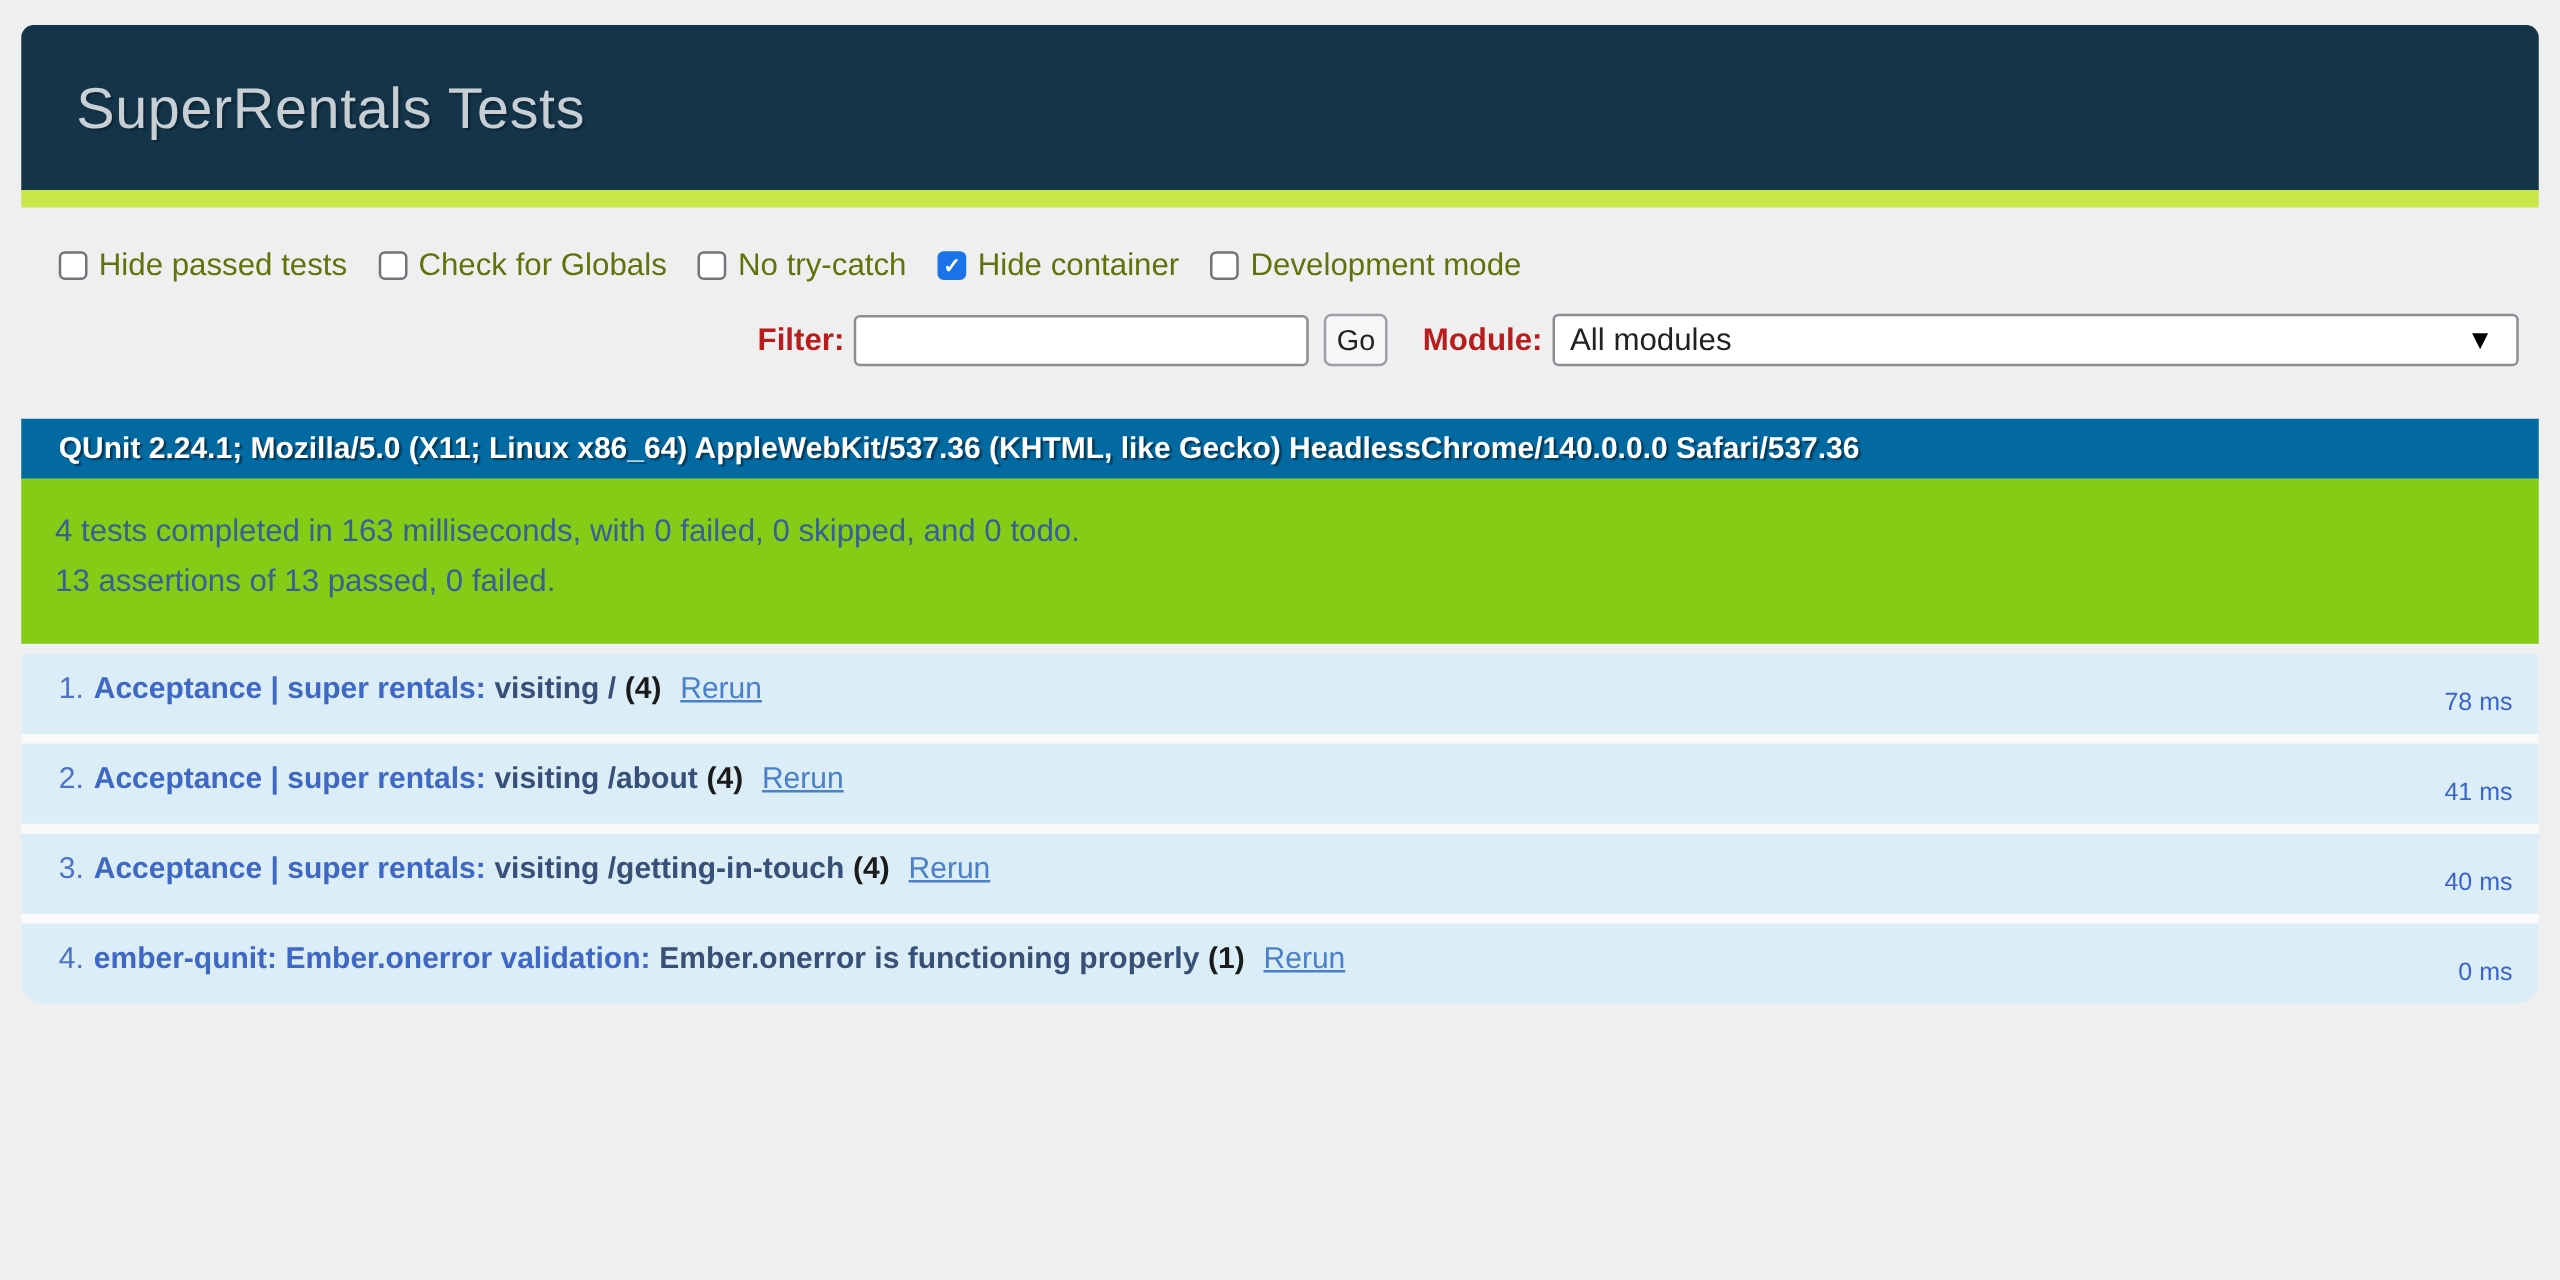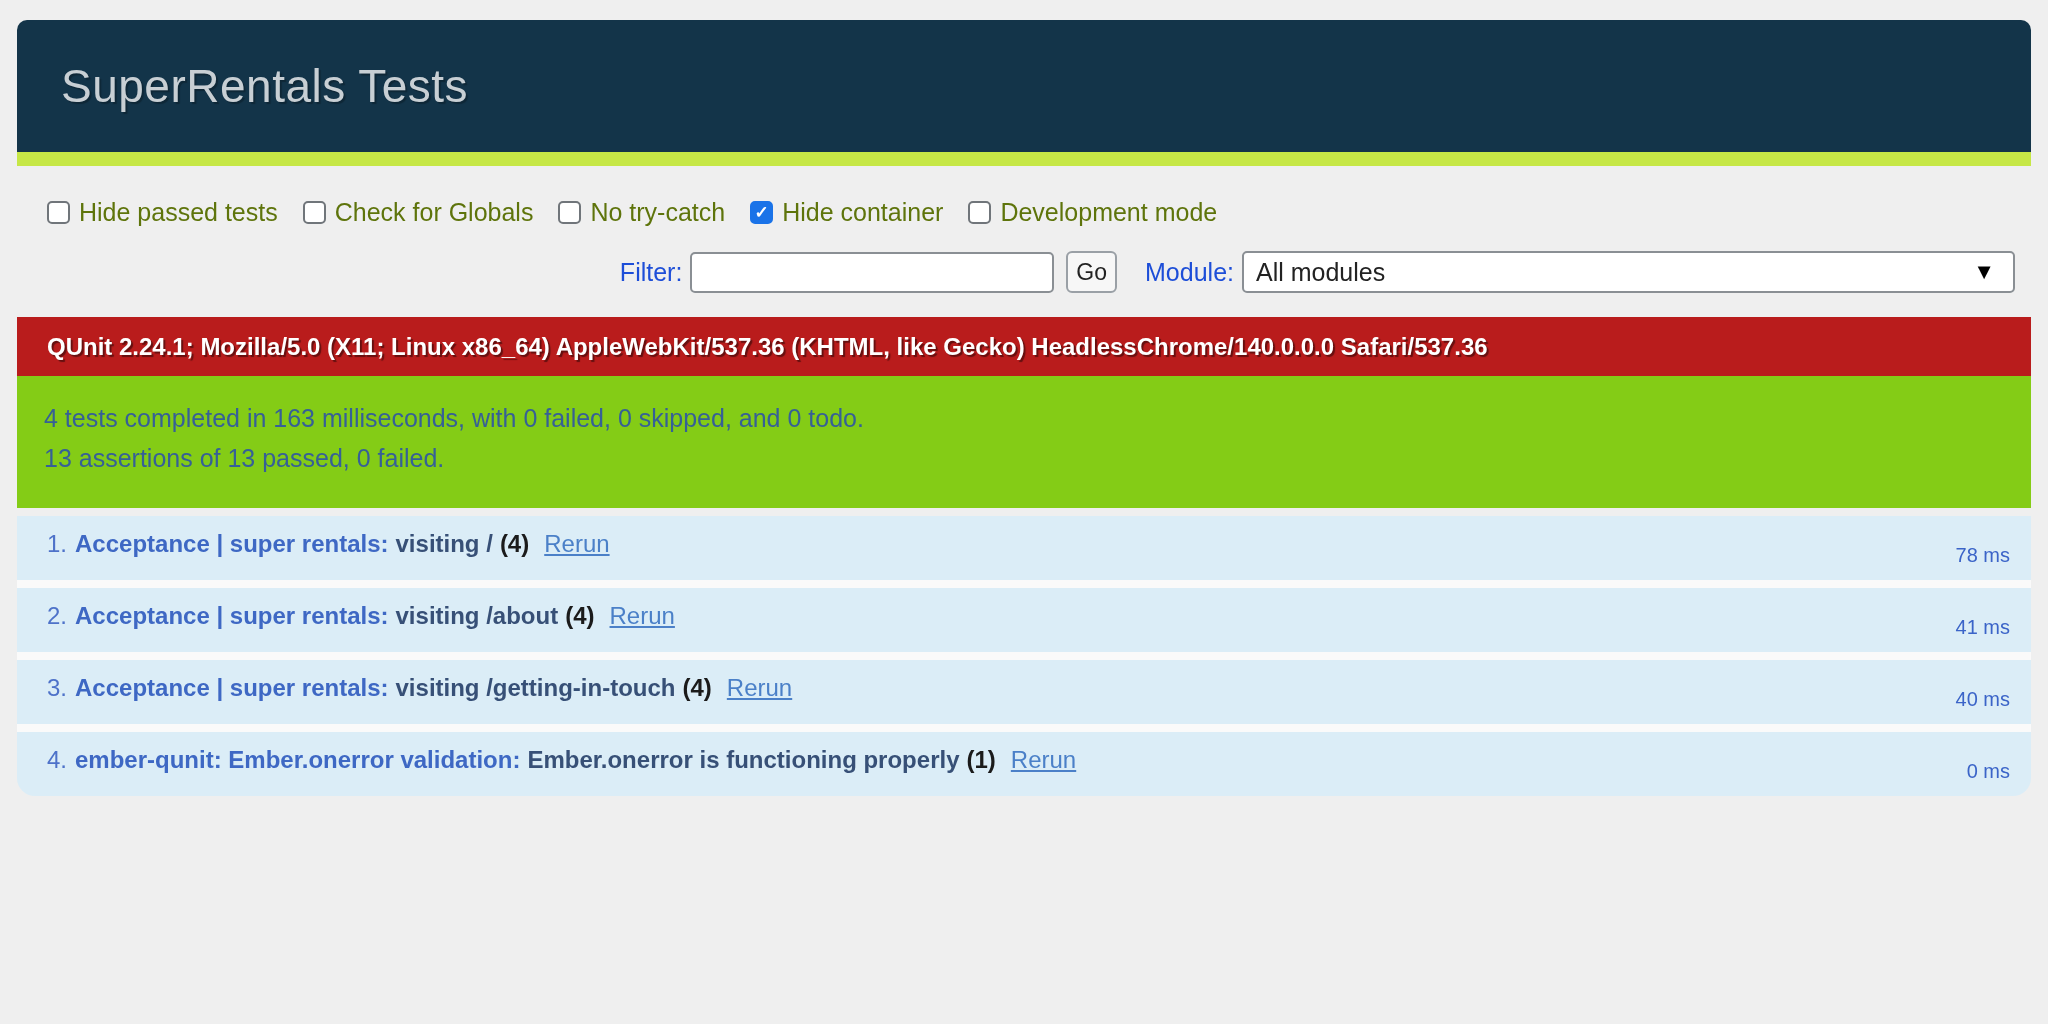--- a/index.html
+++ b/index.html
@@ -22,21 +22,21 @@
   .qunit-title {
     color: #C8CFD4;
     font-size: 46px;
     font-weight: 400;
     letter-spacing: 0.5px;
     text-shadow: 2px 2px 1px rgba(0,0,0,0.25);
   }
   .qunit-banner { height: 14px; background: #C6E746; }
 
   
-  .toolbar { padding: 32px 16px 24px 30px; }
+  .toolbar { padding: 32px 16px 42px 30px; }
   .cb-row {
     display: flex;
     align-items: center;
     font-size: 25px;
     color: #5E740B;
   }
   .cb-group { display: flex; align-items: center; margin-right: 25px; cursor: pointer; }
   .cb {
     width: 23px; height: 23px;
     background: #FFFFFF;
@@ -56,21 +56,21 @@
   .cb .check-glyph { display: none; }
   .cb.checked .check-glyph { display: block; }
 
   .filter-row {
     display: flex;
     align-items: center;
     justify-content: flex-end;
     margin-top: 24px;
     font-size: 25px;
   }
-  .tool-label { color: #1d4ed8; margin-right: 8px; }
+  .tool-label { color: #b91c1c; margin-right: 8px; font-weight: bold; }
   .filter-input {
     width: 364px; height: 41px;
     background: #FFFFFF;
     border: 2px solid #8A8F94;
     border-radius: 5px;
     font-size: 24px;
     font-family: "Liberation Sans", sans-serif;
     padding: 0 10px;
     color: #222222;
   }
@@ -95,25 +95,25 @@
     display: flex; align-items: center; justify-content: space-between;
     padding: 0 18px 0 12px;
     font-size: 25px;
     color: #222222;
     cursor: pointer;
   }
   .select-arrow { font-size: 22px; color: #000000; }
 
   
   .useragent {
-    background: #b91c1c;
+    background: #0369a1;
     color: #FFFFFF;
     font-weight: bold;
     font-size: 24px;
-    height: 59px;
+    height: 48px;
     display: flex; align-items: center;
     padding: 0 30px;
     text-shadow: 2px 2px 1px rgba(0,0,0,0.45);
   }
 
   
   .testresult {
     background: #84cc16;
     color: #366097;
     font-size: 25px;

